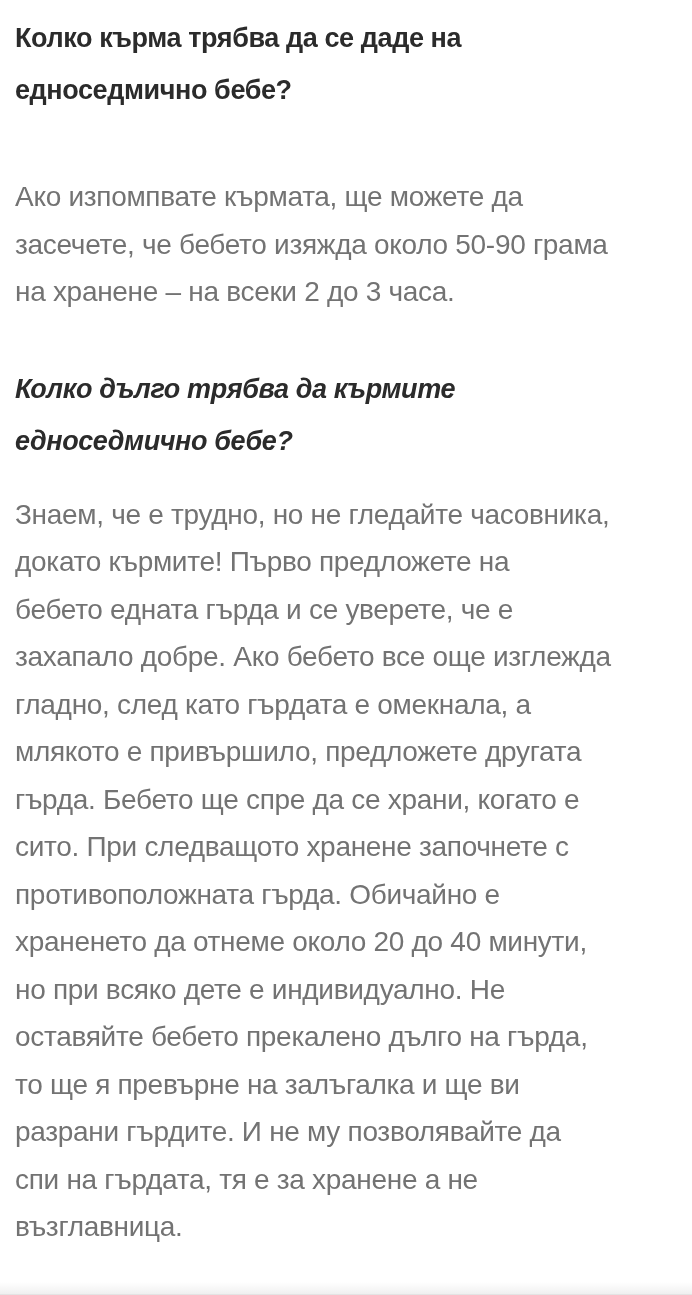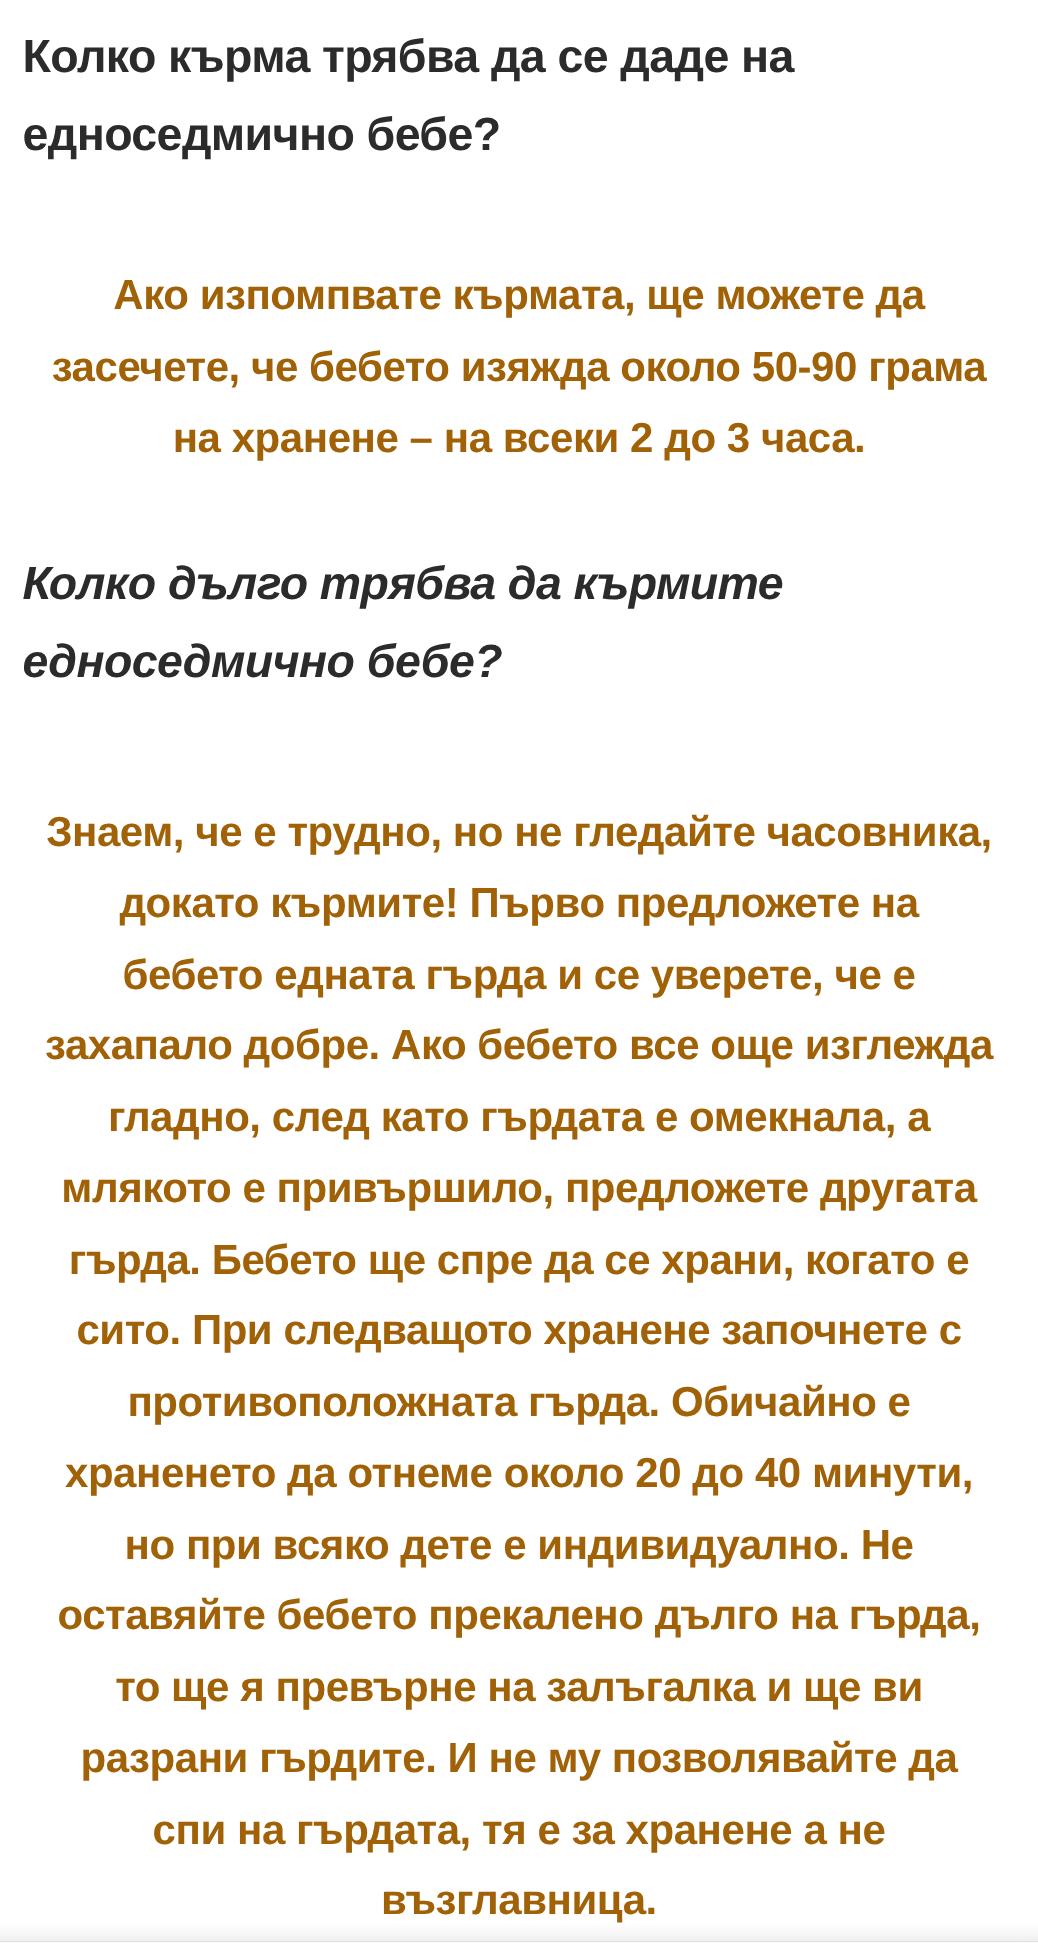--- a/index.html
+++ b/index.html
@@ -12,42 +12,41 @@
     height: 1295px;
     overflow: hidden;
     position: relative;
     font-family: "Liberation Sans", "DejaVu Sans", sans-serif;
   }
   .article {
     padding: 12px 15px 0 15px;
   }
   .heading {
     margin: 0;
-    font-size: 31px;
+    font-size: 27px;
     line-height: 52px;
     font-weight: 700;
     color: #2b2b2b;
     letter-spacing: -0.4px;
     white-space: pre;
     font-stretch: condensed;
   }
   .para {
     margin: 0;
     font-size: 28px;
     line-height: 47.5px;
-    font-weight: 700;
-    color: #a16207;
+    font-weight: 400;
+    color: #737373;
     letter-spacing: -0.3px;
     white-space: pre;
     font-stretch: condensed;
-    text-align: center;
   }
   .para-1 { margin-top: 57px; }
   .heading-2 { margin-top: 47px; font-style: italic; }
-  .para-2 { margin-top: 64px; }
+  .para-2 { margin-top: 24px; }
   .bottom-edge {
     position: absolute;
     left: 0;
     bottom: 0;
     width: 692px;
     height: 13px;
     background: linear-gradient(to bottom, #ffffff 0%, #f4f4f4 75%, #efefef 100%);
     border-bottom: 1px solid #e3e3e3;
     box-sizing: border-box;
   }

